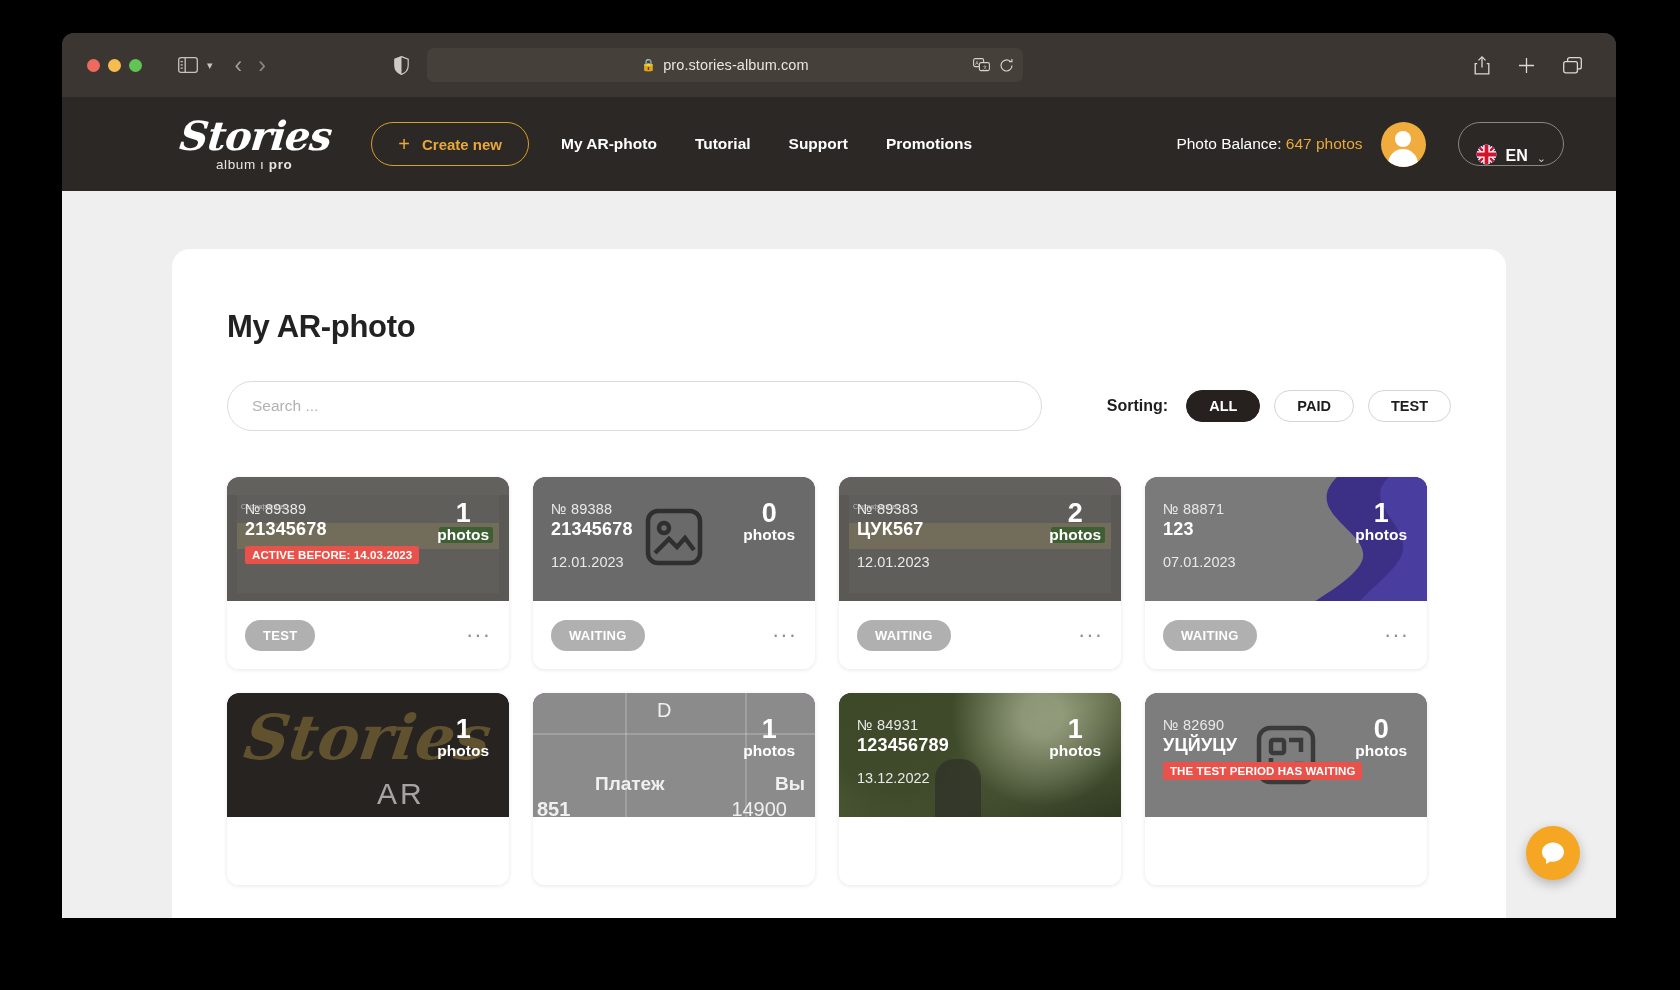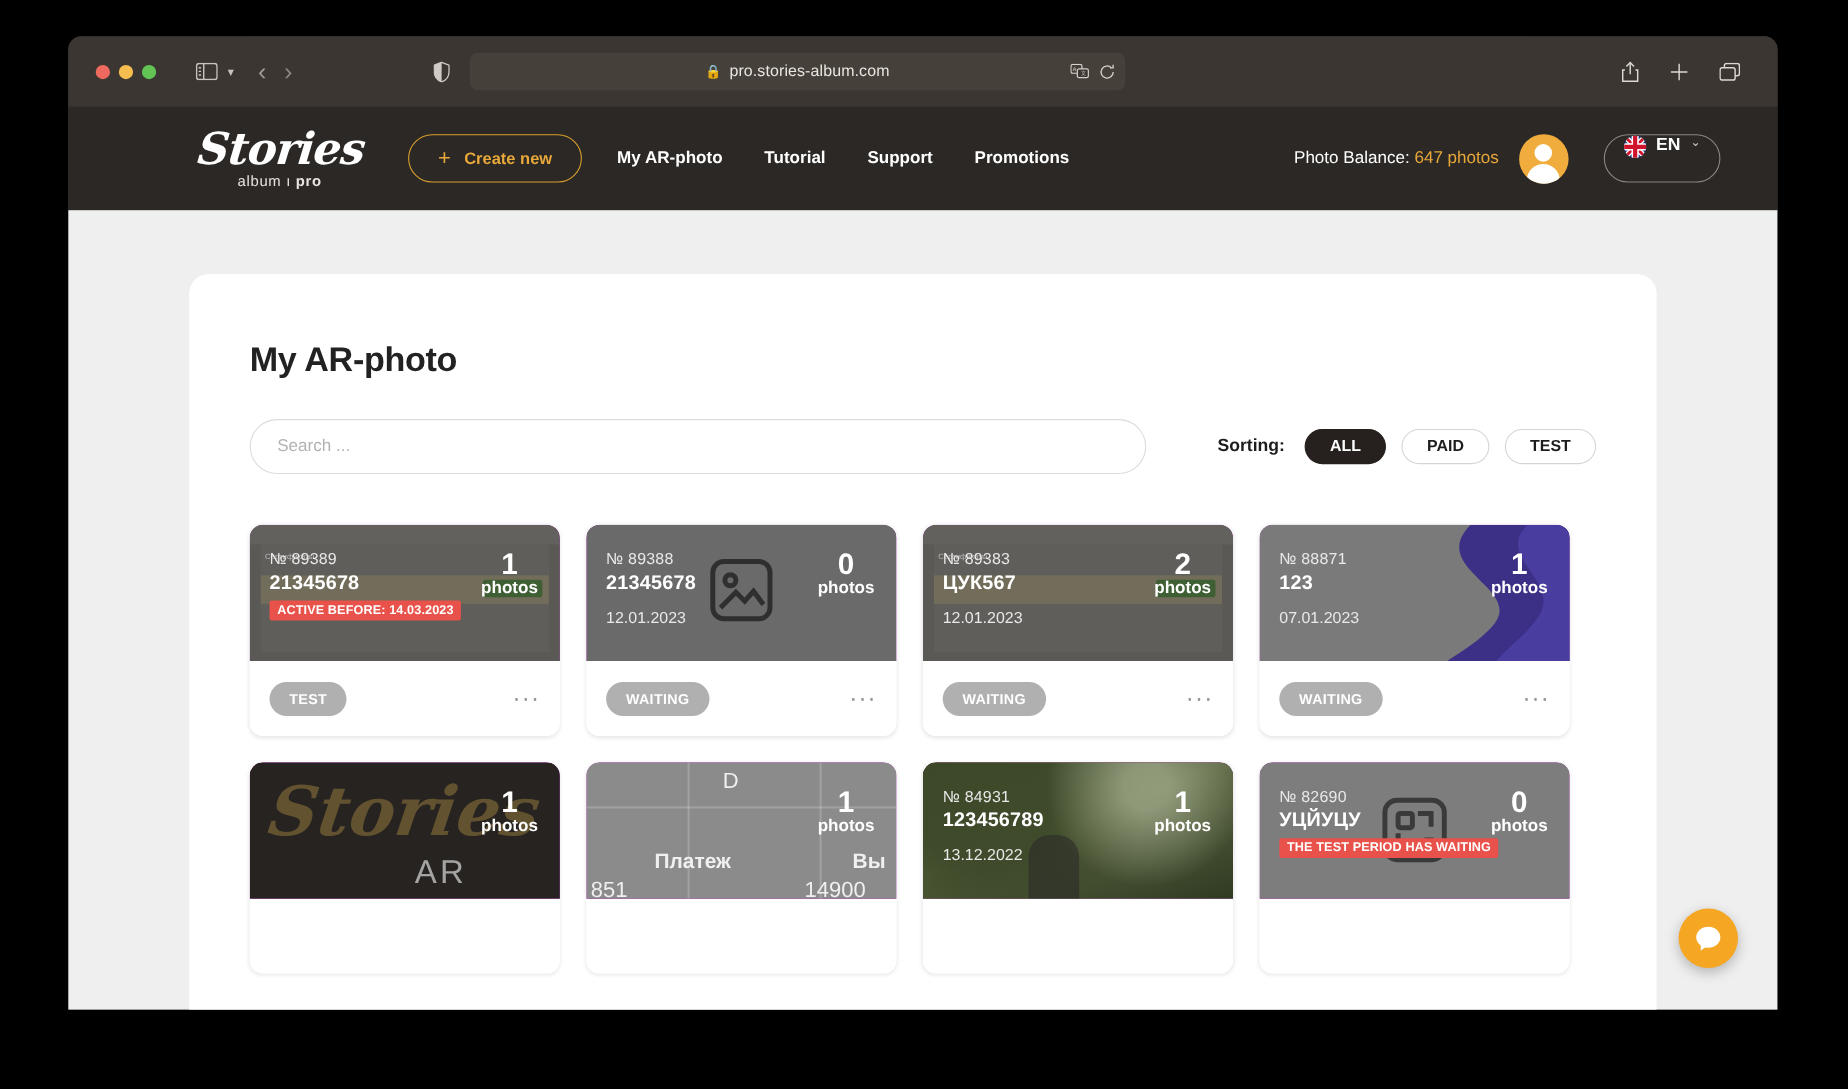--- a/index.html
+++ b/index.html
@@ -133,21 +133,21 @@
     content: ""; position: absolute;
     width: 16px; height: 16px; border-radius: 50%;
     background: #fff; left: 14.5px; top: 9px;
   }
   .avatar::after {
     content: ""; position: absolute;
     width: 30px; height: 22px; border-radius: 15px 15px 0 0;
     background: #fff; left: 7.5px; top: 27px;
   }
   .lang {
-    display: flex; align-items: flex-start; gap: 9px;
+    display: flex; align-items: flex-end; gap: 9px;
     height: 44px; padding: 0 17px;
     border: 1.4px solid #8a8681;
     border-radius: 22px;
     margin-left: 14px;
     cursor: pointer;
   }
   .lang-label { color: #fff; font-size: 16px; font-weight: 700; }
   .lang-chev { color: #cfcac4; font-size: 11px; }
 
   
@@ -326,21 +326,21 @@
   .art-doc .w1 {
     position: absolute; left: 62px; bottom: 22px;
     color: #f0f0f0; font-size: 19px; font-weight: 600;
   }
   .art-doc .w2 {
     position: absolute; right: 10px; bottom: 22px;
     color: #f0f0f0; font-size: 19px; font-weight: 600;
   }
   .art-doc .n1 {
     position: absolute; left: 4px; bottom: -4px;
-    color: #efefef; font-size: 20px; font-weight: 400;
+    color: #efefef; font-size: 20px; font-weight: 700;
   }
   .art-doc .n2 {
     position: absolute; right: 28px; bottom: -4px;
     color: #efefef; font-size: 20px; font-weight: 400;
   }
 
   .art-nature { position: absolute; inset: 0; background: #4d5436; overflow: hidden; }
   .art-nature .sky {
     position: absolute; inset: 0;
     background:

